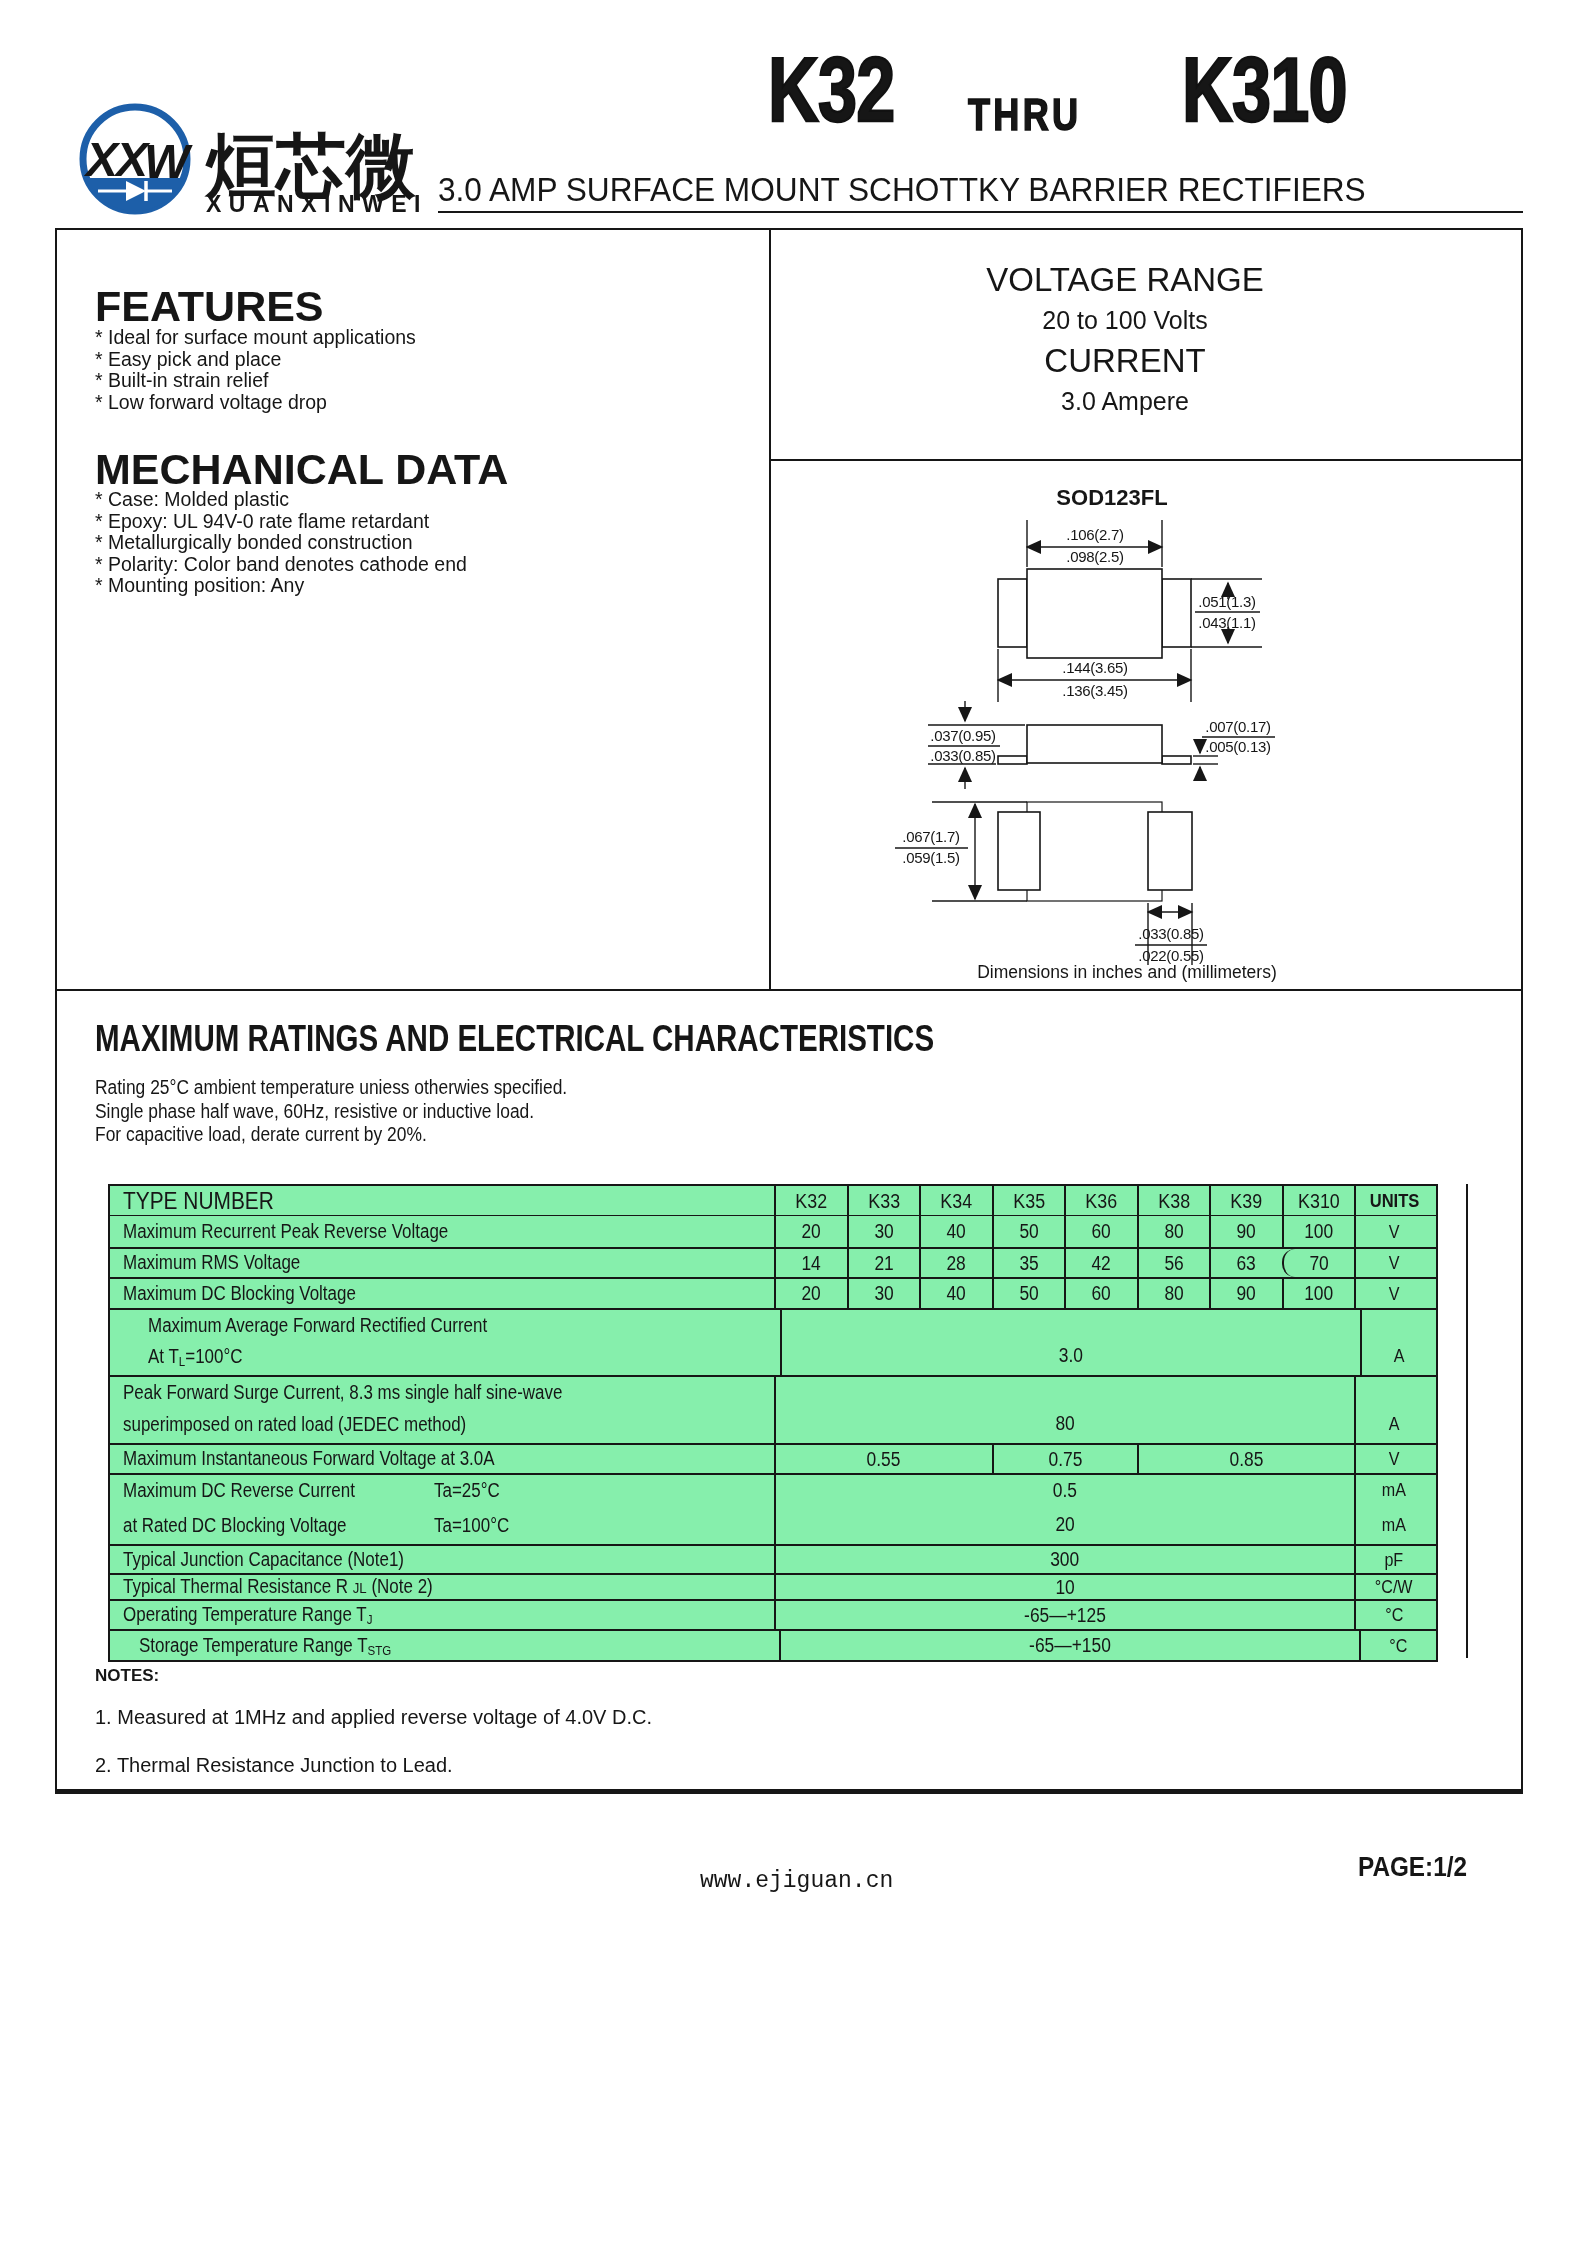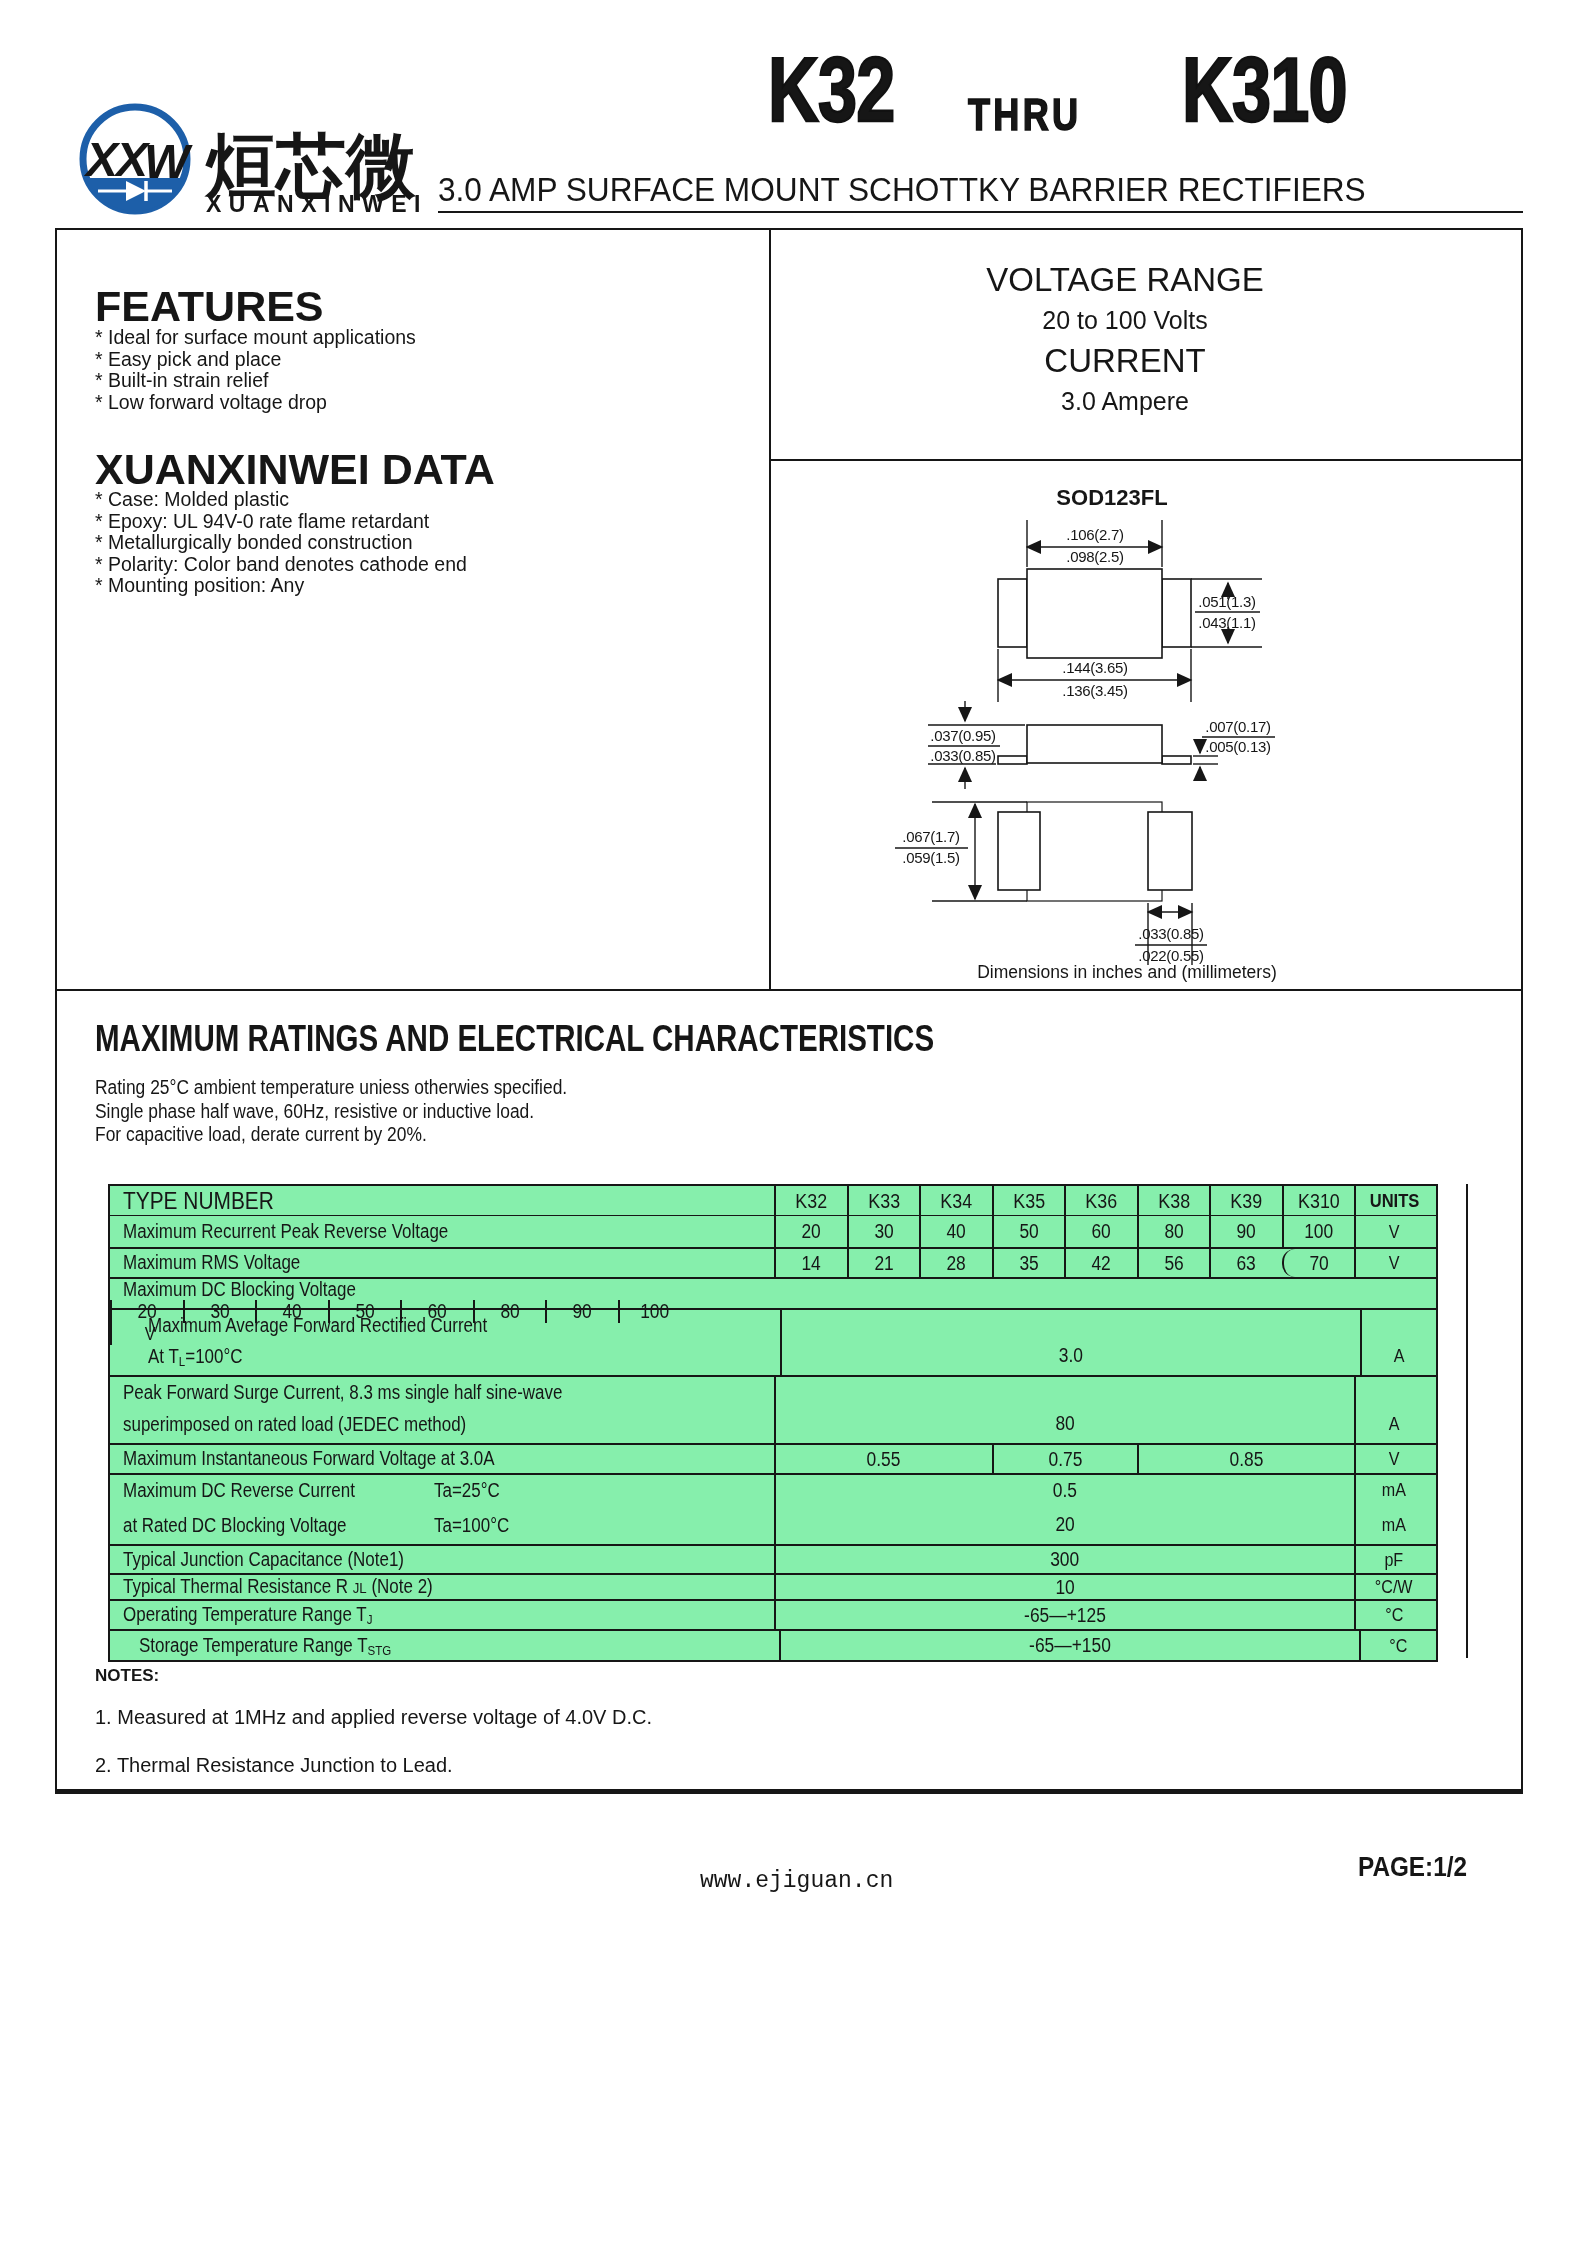--- a/index.html
+++ b/index.html
@@ -95,21 +95,21 @@
 <div class="hline" style="left:55px;top:989px;width:1468px;height:2px;"></div>
 
 <div class="abs sec-head" style="left:95px;top:282px;">FEATURES</div>
 <div class="abs bullet-list" style="left:95px;top:327px;">
   <div>* Ideal for surface mount applications</div>
   <div>* Easy pick and place</div>
   <div>* Built-in strain relief</div>
   <div>* Low forward voltage drop</div>
 </div>
 
-<div class="abs sec-head" style="left:95px;top:445px;">XUANXINWEI DATA</div>
+<div class="abs sec-head" style="left:95px;top:445px;">MECHANICAL DATA</div>
 <div class="abs bullet-list" style="left:95px;top:489px;">
   <div>* Case: Molded plastic</div>
   <div>* Epoxy: UL 94V-0 rate flame retardant</div>
   <div>* Metallurgically bonded construction</div>
   <div>* Polarity: Color band denotes cathode end</div>
   <div>* Mounting position: Any</div>
 </div>
 
 <div id="vr-box">
   <div class="vr-big">VOLTAGE RANGE</div>
@@ -301,21 +301,21 @@
           <span class="cxc">63</span>
         </div>
         <div class="vcell" style="width: 72.5px; border-radius: 13px;">
           <span class="cxc">70</span>
         </div>
       </div>
       <div class="ucell">
         <div><span class="cxc">V</span></div>
       </div>
     </div>
-    <div class="trow" style="height: 31px; flex-direction: column;">
+    <div class="trow" style="height: 31px;">
       <div class="pcell">
         <div class="pline"><span class="cx"><span class="">Maximum DC Blocking Voltage</span></span></div>
       </div>
       <div class="varea">
         <div class="vcell" style="width: 72.5px;">
           <span class="cxc">20</span>
         </div>
         <div class="vcell" style="width: 72.5px;">
           <span class="cxc">30</span>
         </div>

